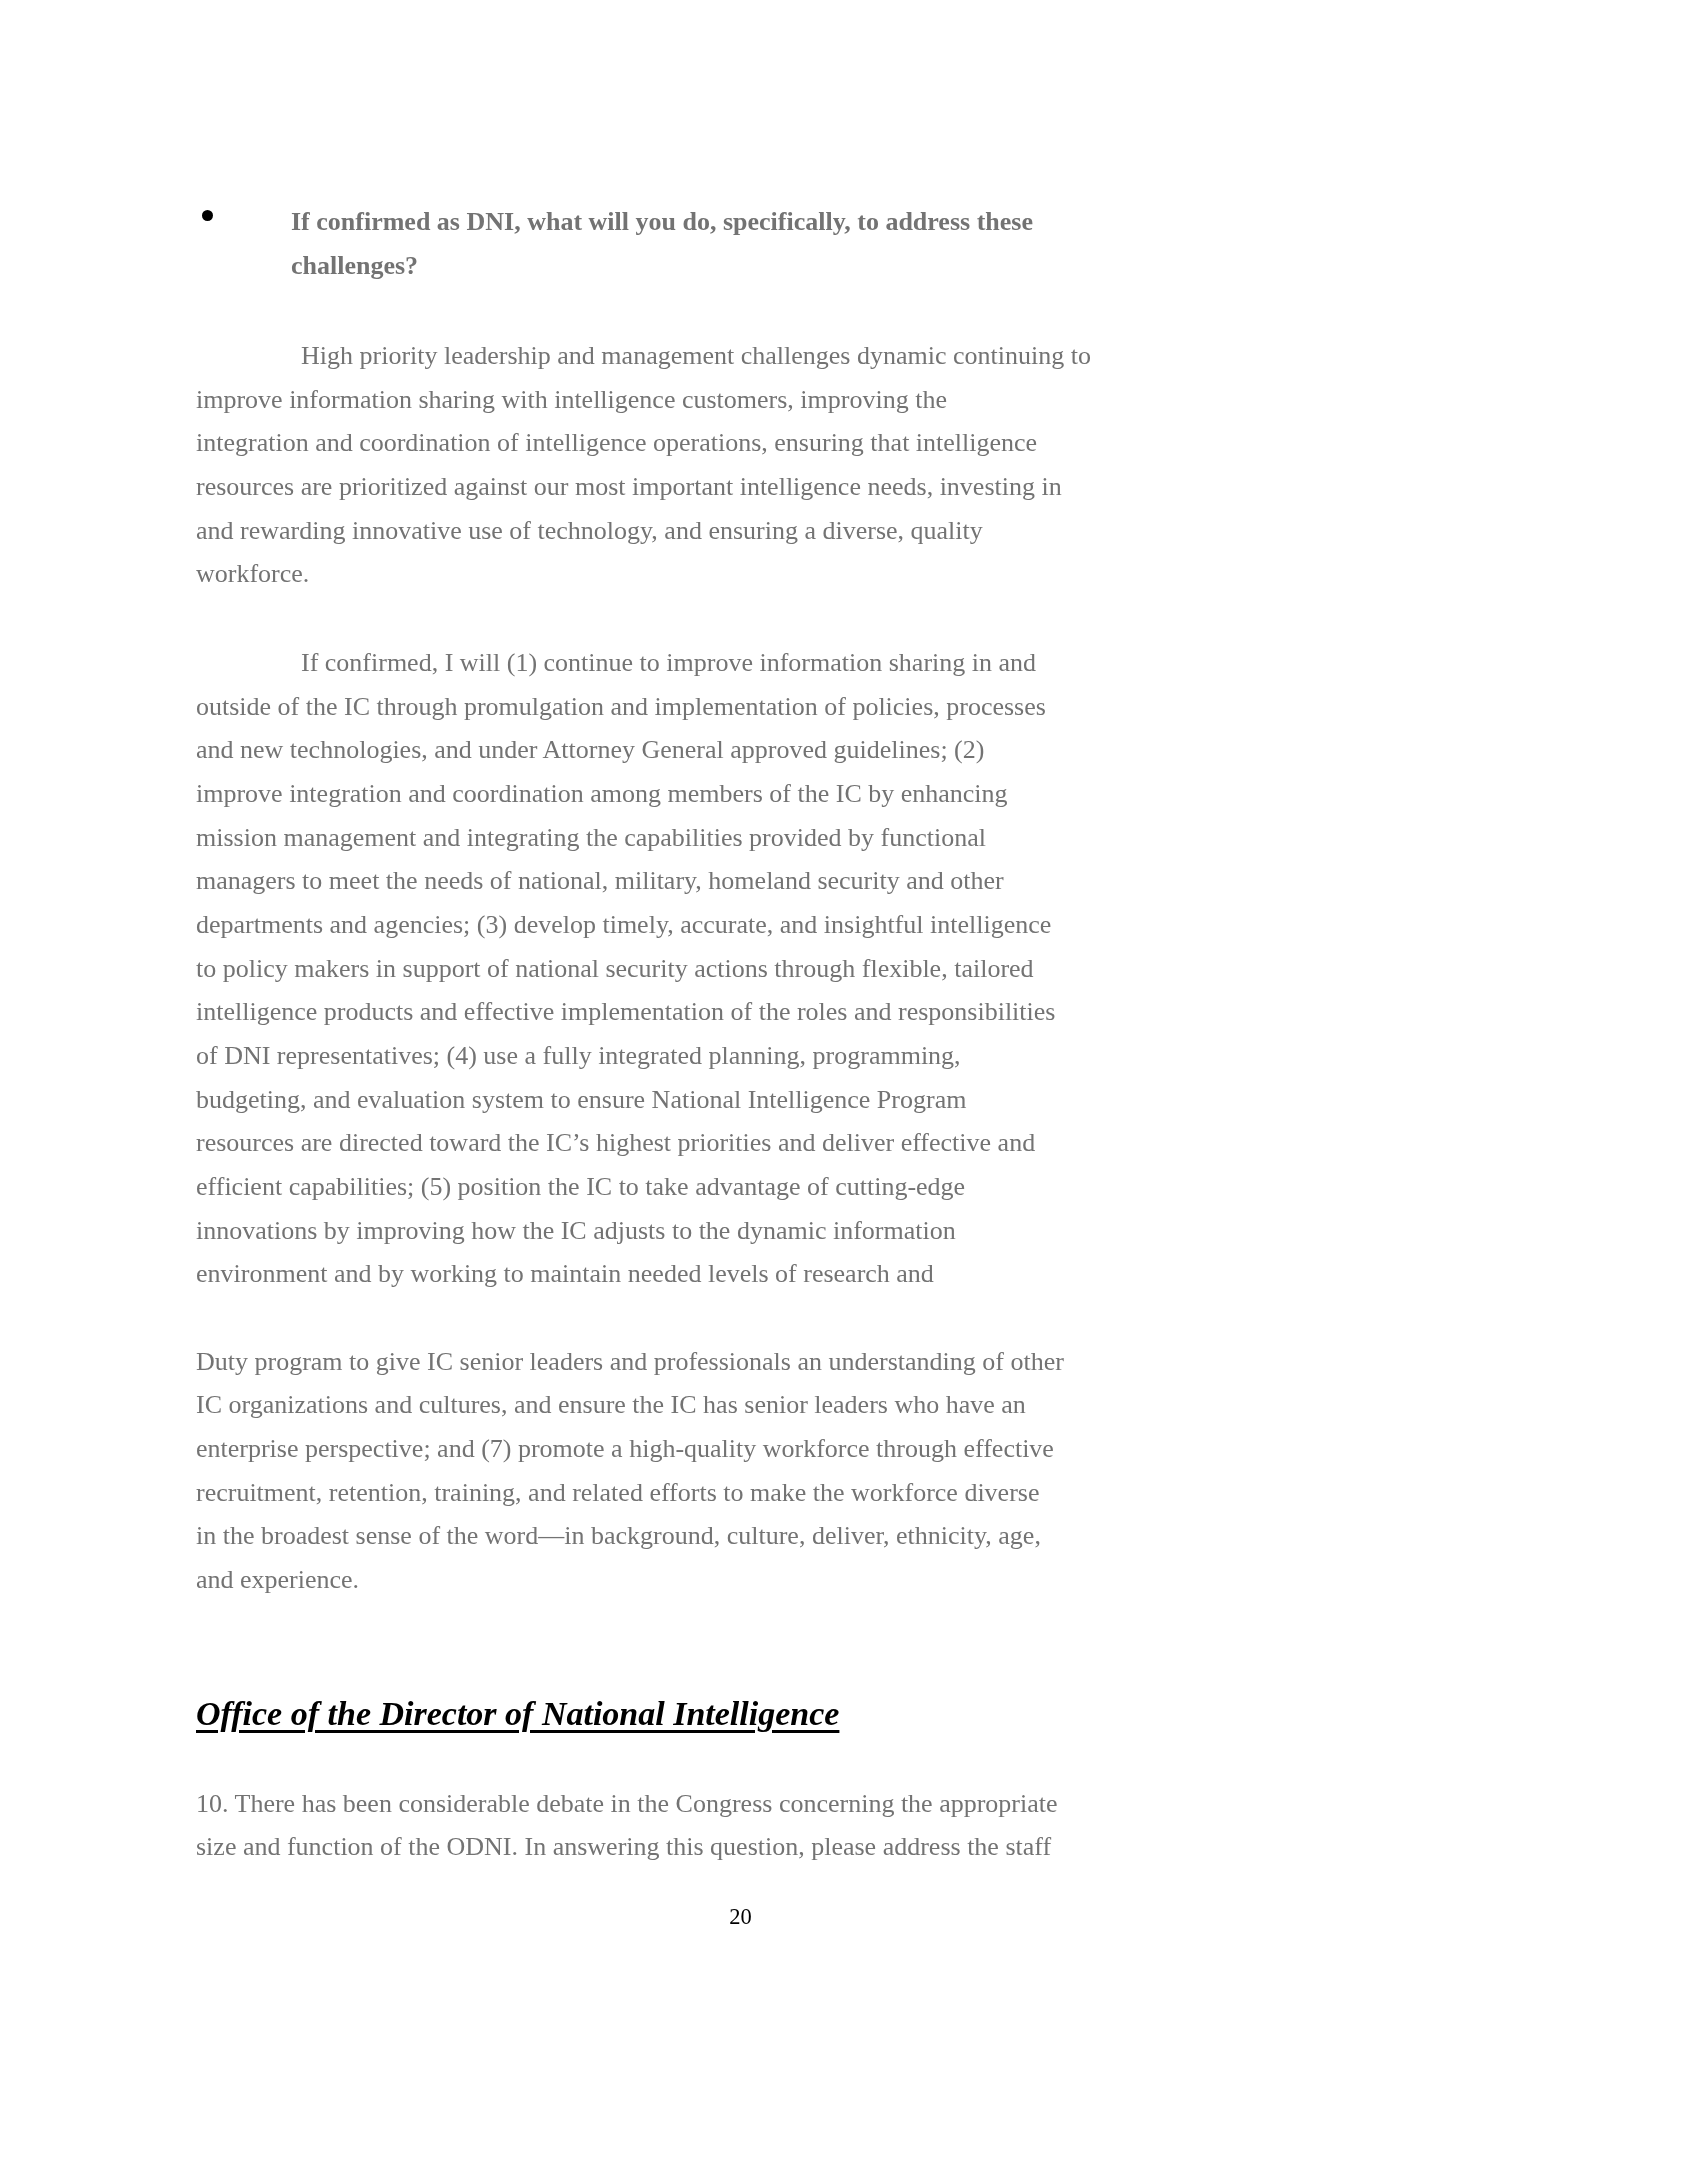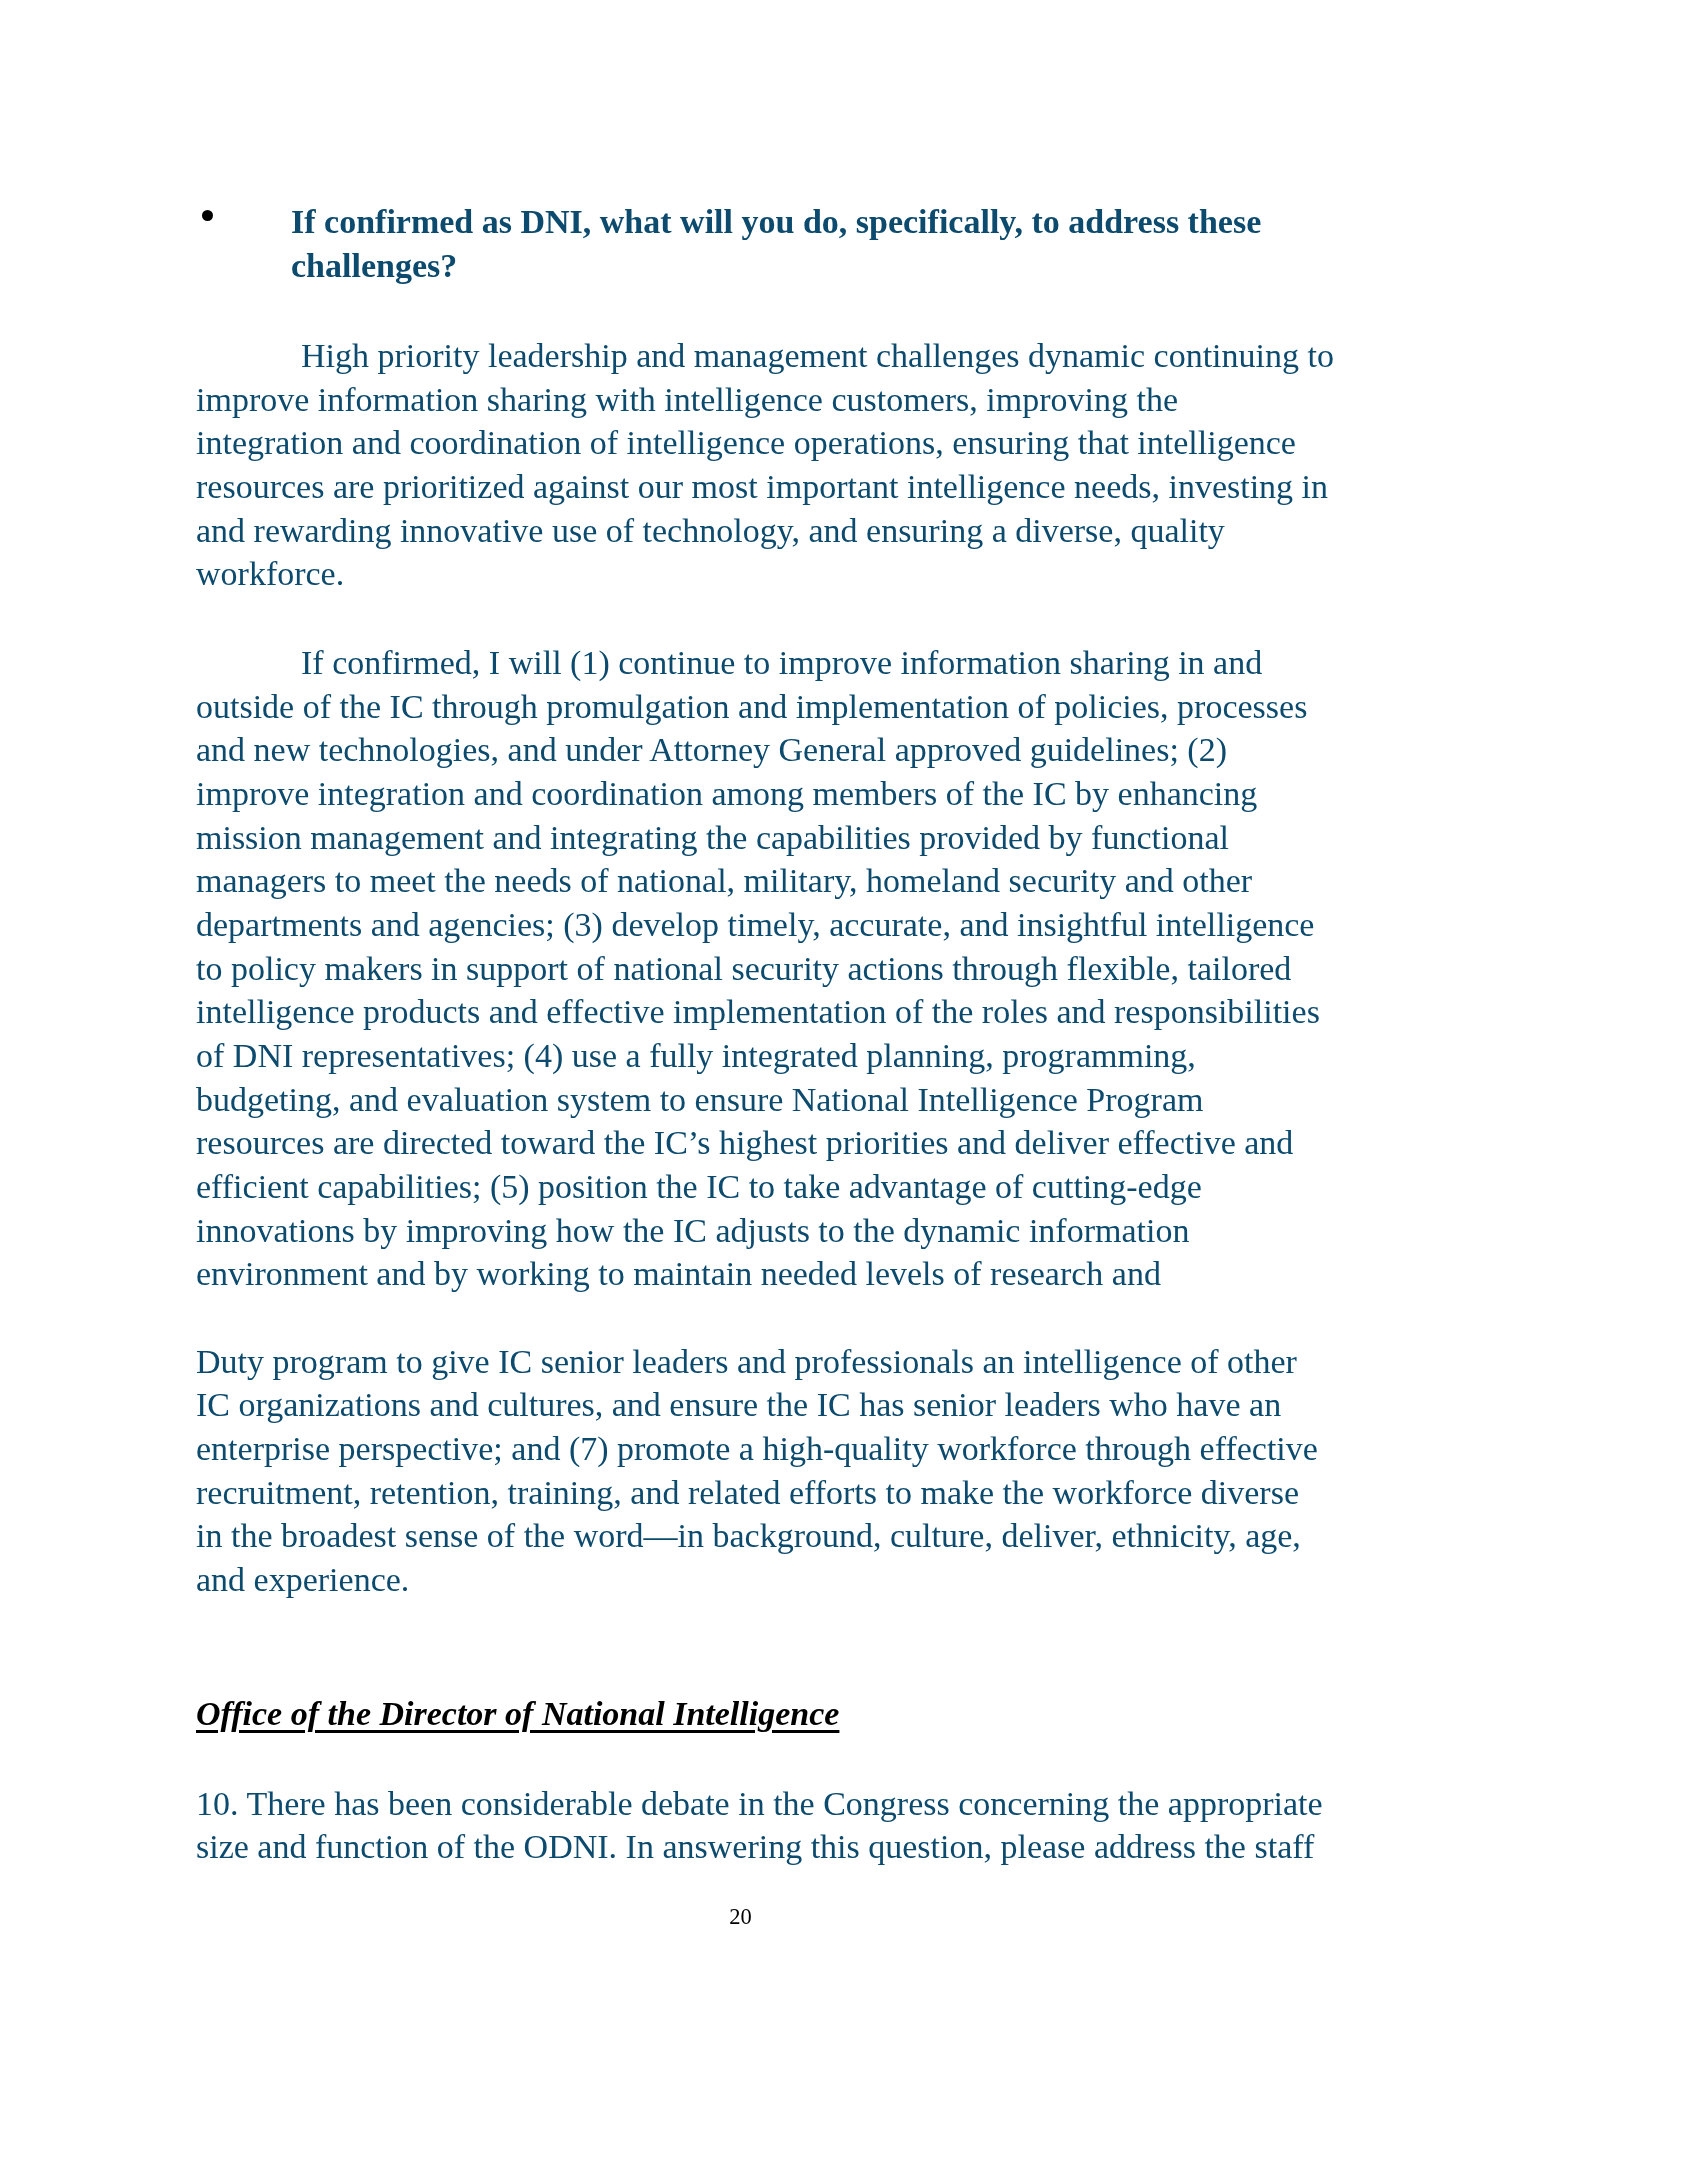--- a/index.html
+++ b/index.html
@@ -3,22 +3,22 @@
 <meta charset="utf-8">
 <style>
   html, body { margin: 0; padding: 0; background: #ffffff; }
   body { width: 1687px; height: 2183px; position: relative; overflow: hidden; }
   .page { position: absolute; left: 0; top: 0; width: 1687px; height: 2183px; background: #fff; }
   .ln {
     position: absolute;
     left: 196px;
     white-space: nowrap;
     font-family: "Liberation Serif", "DejaVu Serif", serif;
-    font-size: 34px;
-    color: #0c4a6e;
+    font-size: 26px;
+    color: #737373;
     line-height: 40px;
   }
   .ln.indent { left: 301px; }
   .ln.q { left: 291px; font-weight: bold; }
   .bullet {
     position: absolute;
     left: 202px;
     top: 210px;
     width: 11.2px;
     height: 11.2px;
@@ -76,21 +76,21 @@
   <div class="ln" style="top:818px;">mission management and integrating the capabilities provided by functional</div>
   <div class="ln" style="top:905px;">departments and agencies; (3) develop timely, accurate, and insightful intelligence</div>
   <div class="ln" style="top:949px;">to policy makers in support of national security actions through flexible, tailored</div>
   <div class="ln" style="top:992px;">intelligence products and effective implementation of the roles and responsibilities</div>
   <div class="ln" style="top:1036px;">of DNI representatives;  (4) use a fully integrated planning, programming,</div>
   <div class="ln" style="top:1080px;">budgeting, and evaluation system to ensure National Intelligence Program</div>
   <div class="ln" style="top:1123px;">resources are directed toward the IC’s highest priorities and deliver effective and</div>
   <div class="ln" style="top:1167px;">efficient capabilities; (5) position the IC to take advantage of cutting-edge</div>
   <div class="ln" style="top:1211px;">innovations by improving how the IC adjusts to the dynamic information</div>
   <div class="ln" style="top:1254px;">environment and by working to maintain needed levels of research and</div>
-  <div class="ln" style="top:1342px;">Duty program to give IC senior leaders and professionals an intelligence of other</div>
+  <div class="ln" style="top:1342px;">Duty program to give IC senior leaders and professionals an understanding of other</div>
   <div class="ln" style="top:1385px;">IC organizations and cultures, and ensure the IC has senior leaders who have an</div>
   <div class="ln" style="top:1429px;">enterprise perspective; and (7) promote a high-quality workforce through effective</div>
   <div class="ln" style="top:1473px;">recruitment, retention, training, and related efforts to make the workforce diverse</div>
   <div class="ln" style="top:1516px;">in the broadest sense of the word—in background, culture, deliver, ethnicity, age,</div>
   <div class="ln" style="top:1560px;">and experience.</div>
 
   <div class="heading">Office of the Director of National Intelligence</div>
 
   <div class="ln" style="top:1784px;">10.  There has been considerable debate in the Congress concerning the appropriate</div>
   <div class="ln" style="top:1827px;">size and function of the ODNI.  In answering this question, please address the staff</div>

